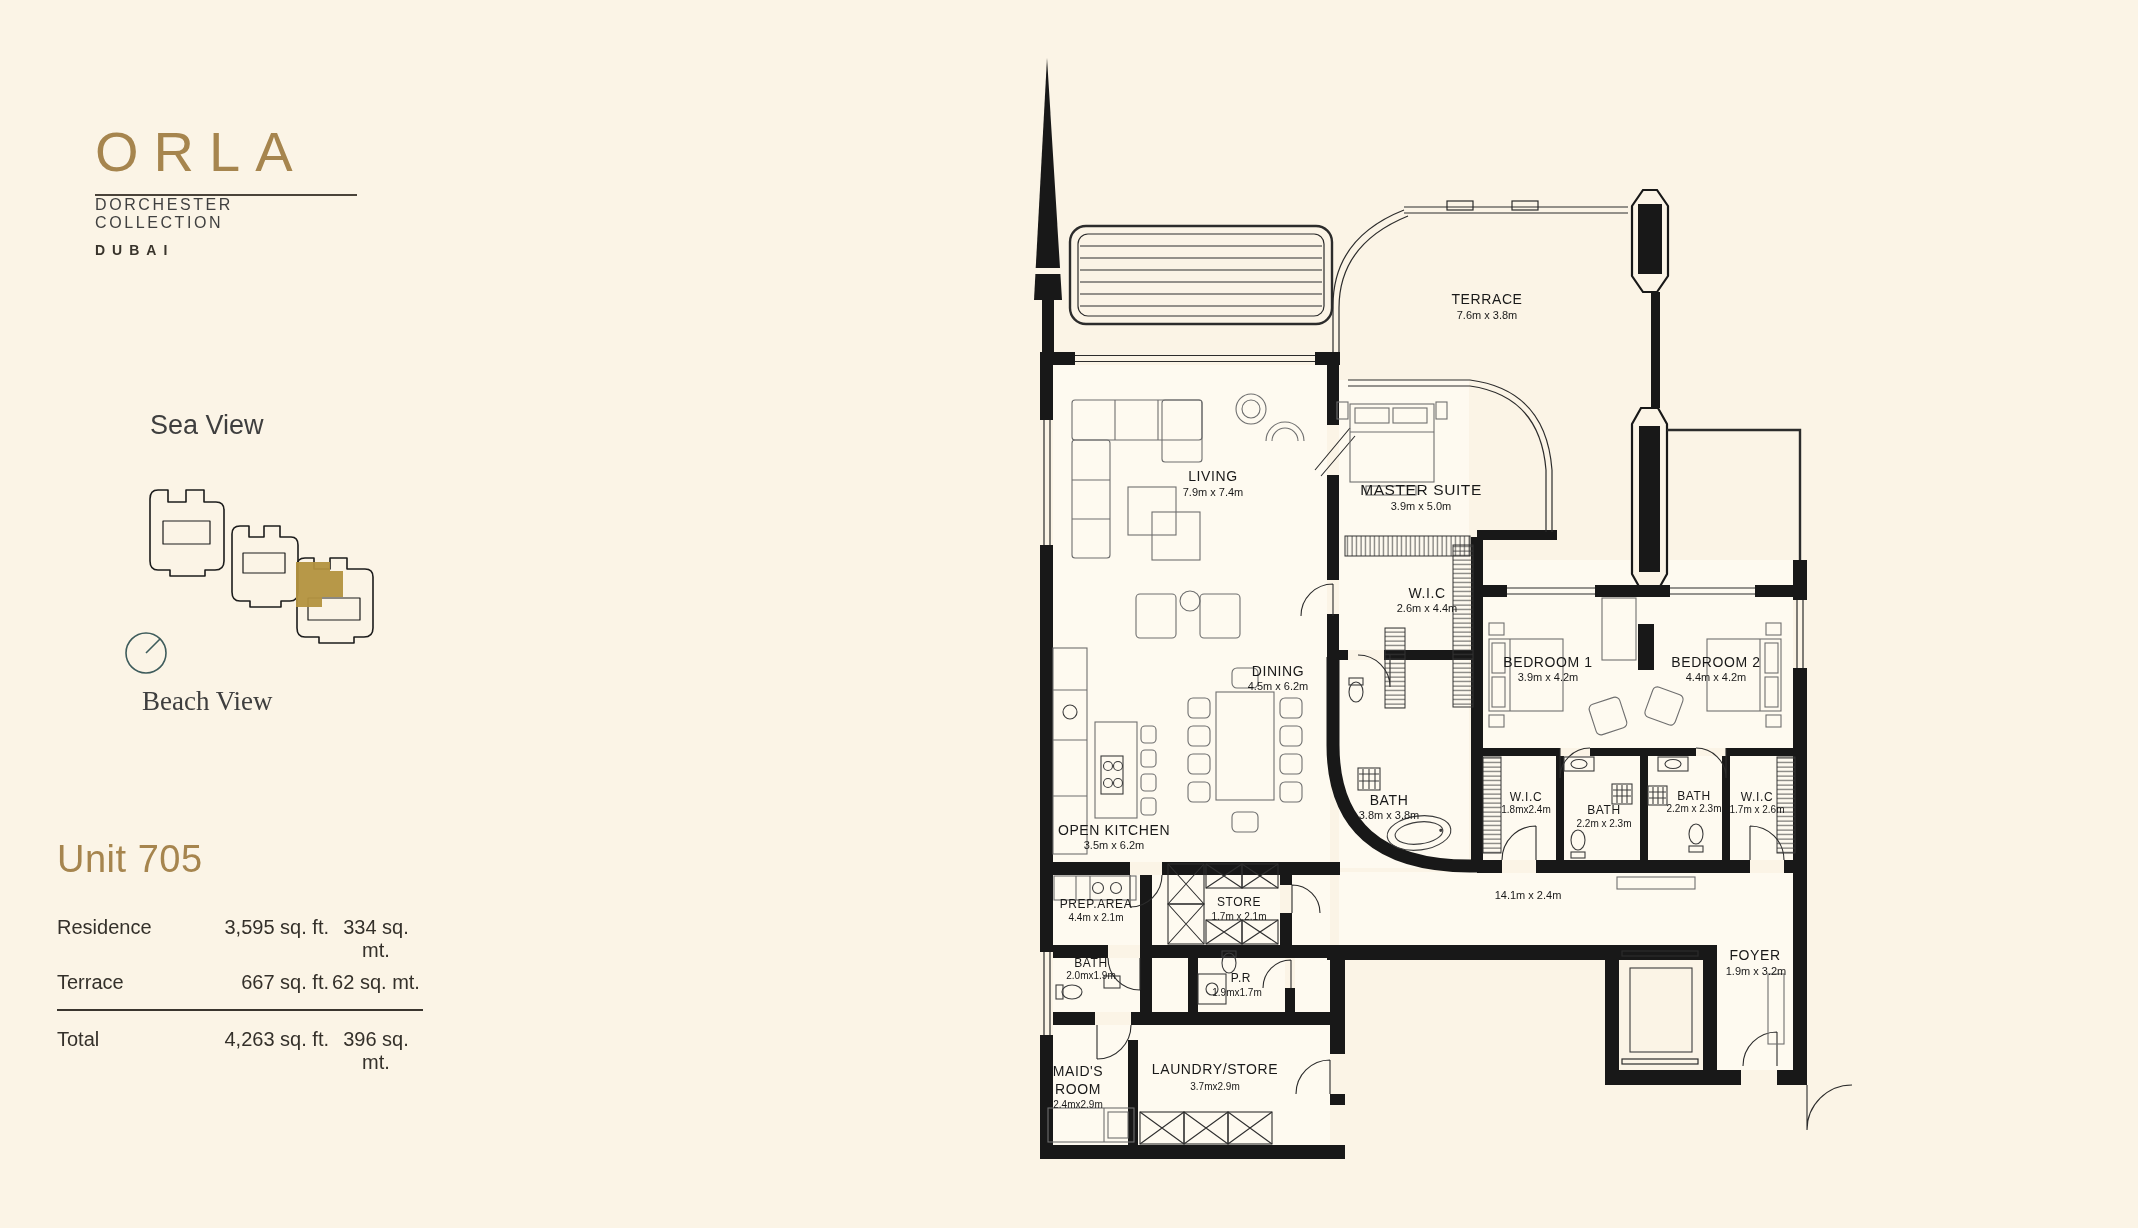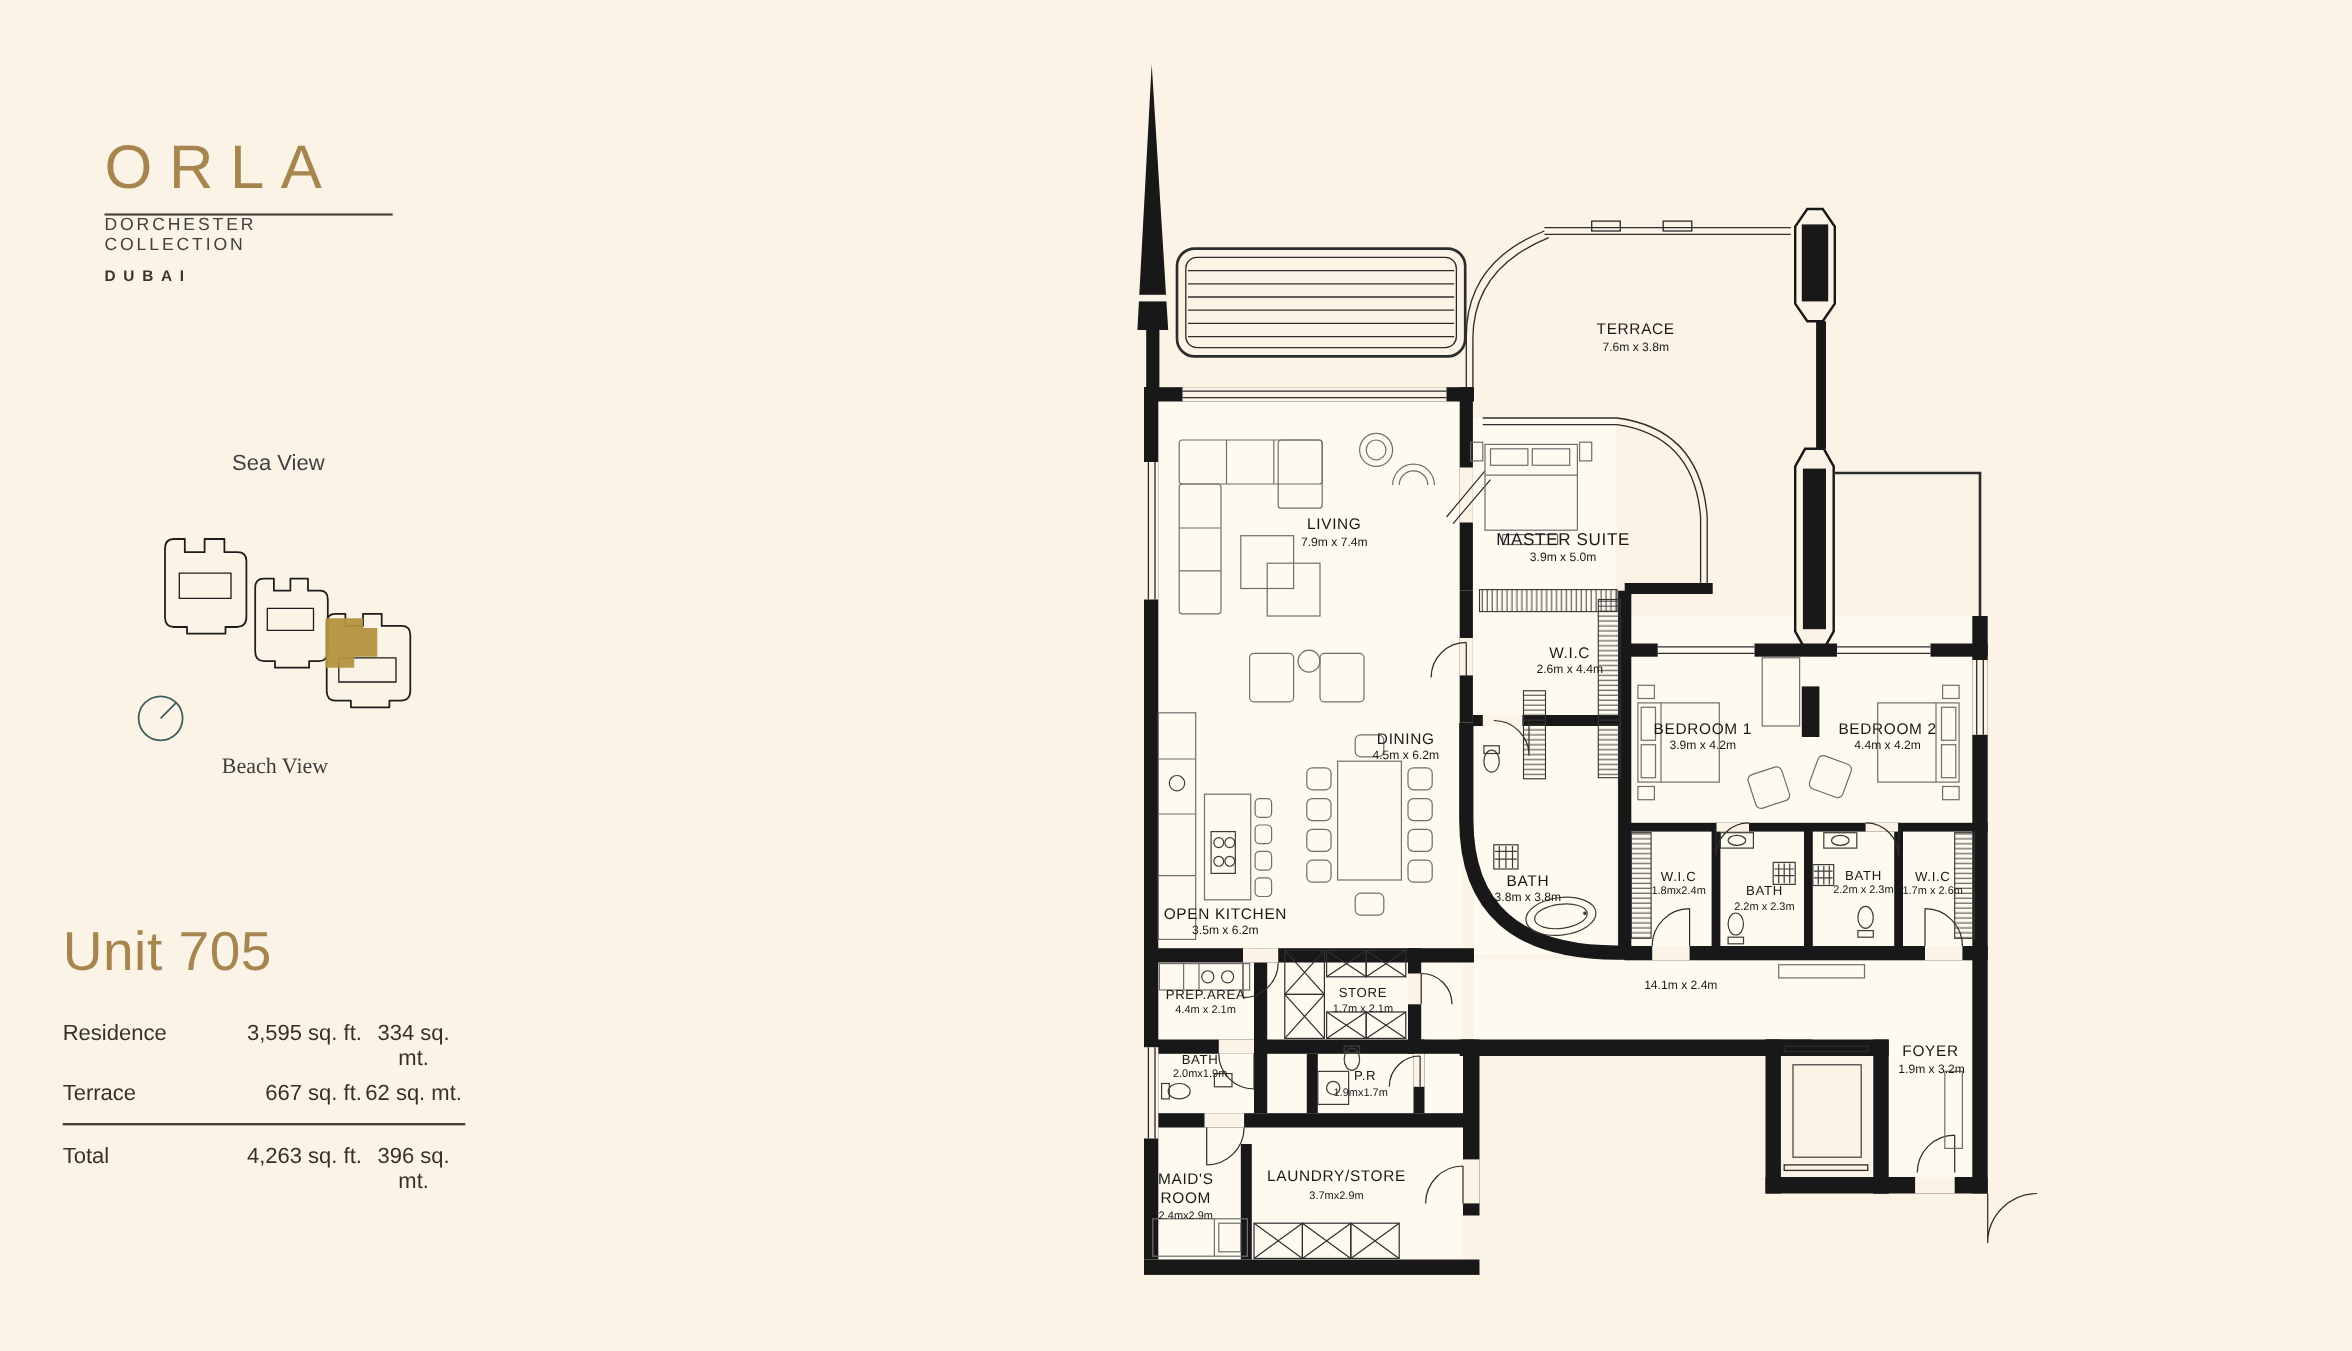--- a/index.html
+++ b/index.html
@@ -5,27 +5,27 @@
   html,body{margin:0;padding:0;background:#fbf4e6;}
   .page{position:relative;width:2138px;height:1228px;background:#fbf4e6;
         font-family:"Liberation Sans",sans-serif;overflow:hidden;color:#34302a;}
   
   .brand{position:absolute;left:95px;top:124px;width:262px;text-align:left;}
   .brand-word{font-size:56px;font-weight:400;letter-spacing:15px;color:#a6854e;line-height:1;}
   .brand-rule{margin-top:14px;border-top:2px solid #4a433a;height:0;}
   .brand-collection{font-size:16px;letter-spacing:2.6px;color:#404040;font-weight:500;}
   .brand-city{margin-top:10px;font-size:14px;letter-spacing:7px;color:#39342c;font-weight:700;}
   
-  .view-label{position:absolute;font-size:20px;color:#3e3e3e;text-align:center;}
+  .view-label{position:absolute;font-size:27px;color:#3e3e3e;text-align:left;}
   .view-sea{left:150px;top:410px;width:206px;}
   .view-beach{left:142px;top:686px;width:216px;font-family:Liberation Serif, serif;}
   .site-map{position:absolute;left:115px;top:470px;}
   
   .unit-info{position:absolute;left:57px;top:840px;width:620px;}
-  .unit-title{margin:0;font-size:50px;font-weight:400;color:#a6854e;letter-spacing:0.5px;line-height:1;}
+  .unit-title{margin:0;font-size:38px;font-weight:400;color:#a6854e;letter-spacing:0.5px;line-height:1;}
   .unit-subtitle{margin-top:16px;font-size:21.5px;color:#a6854e;}
   .area-table{margin-top:38px;width:366px;font-size:20px;color:#34302a;}
   .area-row{display:flex;margin-bottom:9px;}
   .a-label{width:150px;}
   .a-ft{width:122px;text-align:right;}
   .a-mt{width:94px;text-align:center;}
   .area-rule{border-top:2px solid #3a352e;margin:15px 0 17px;width:366px;height:0;}
   
   .plan{position:absolute;left:1000px;top:40px;}
   .floor{fill:#fefaf0;}

